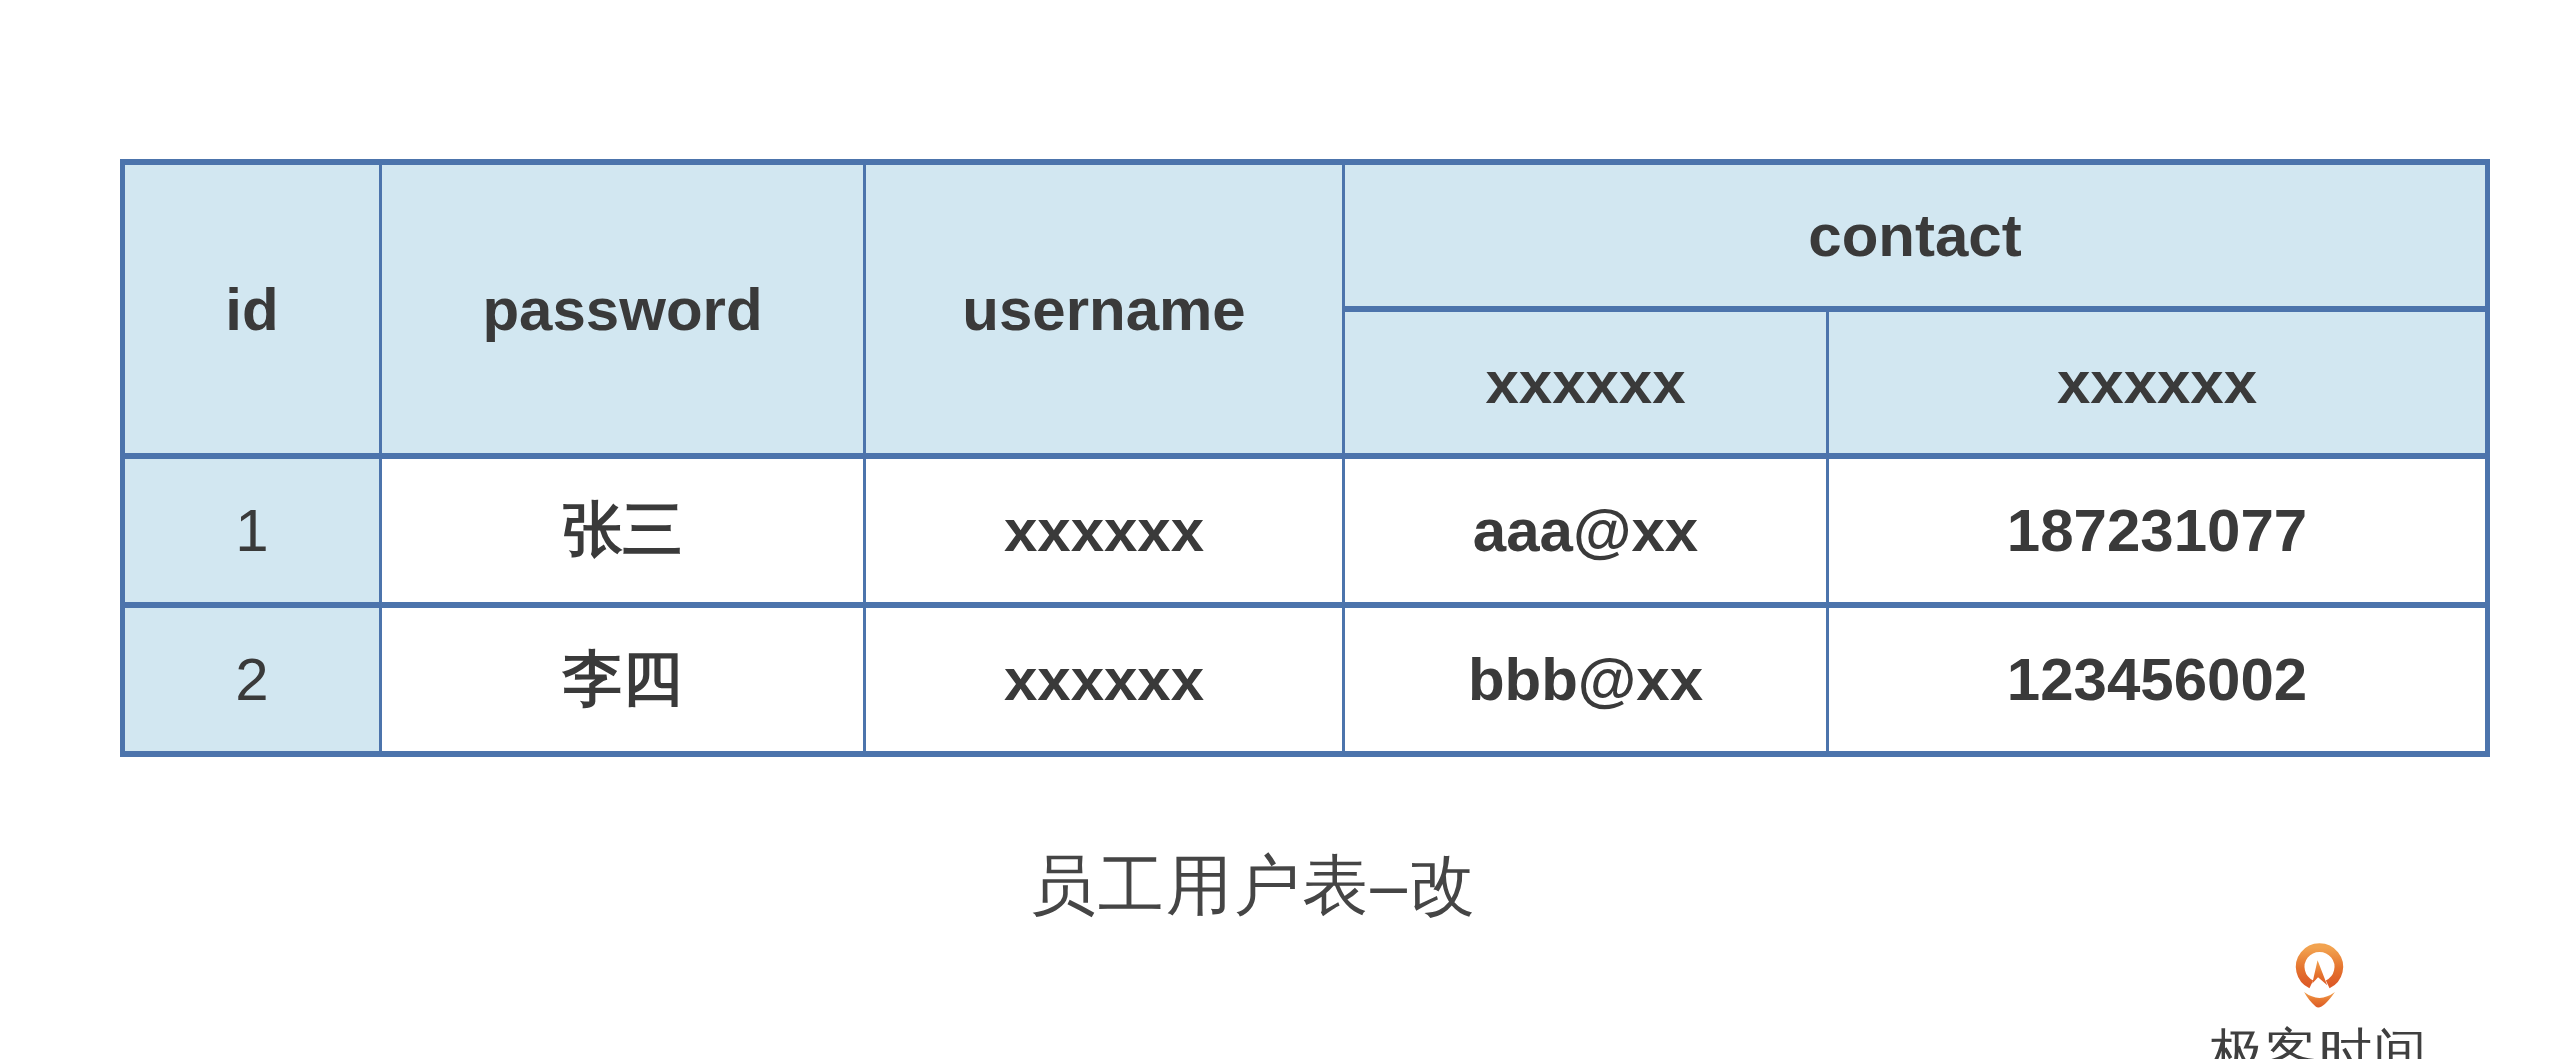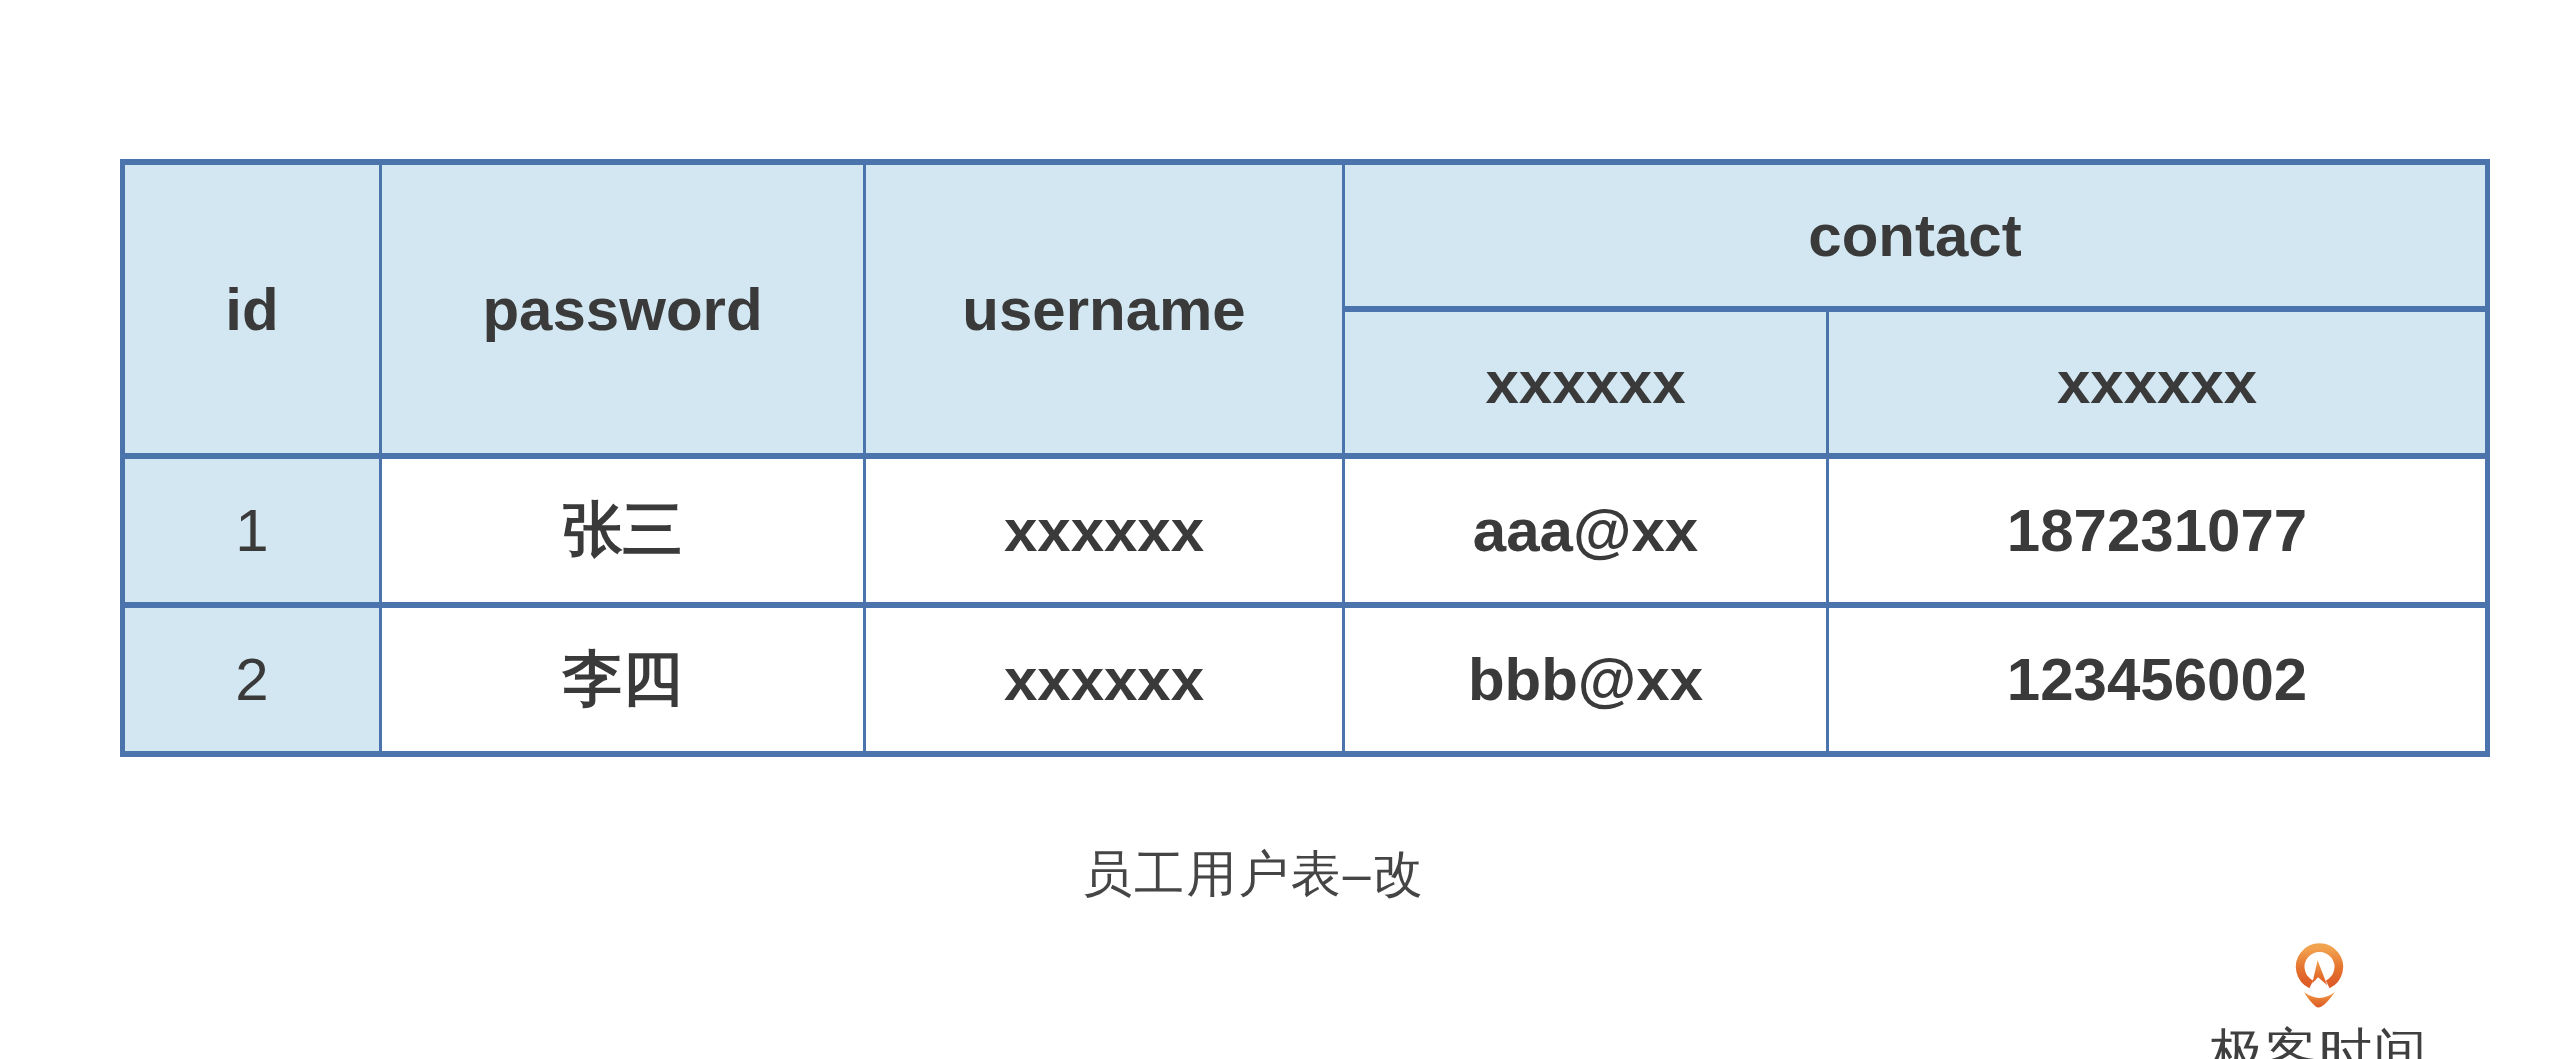--- a/index.html
+++ b/index.html
@@ -56,21 +56,21 @@
   }
   tr.hdr-row{height:147px;}
   tr.data-row{height:149px;}
 
   
   .caption{
     position:absolute;
     left:120px;top:841px;
     width:2267px;
     text-align:center;
-    font-size:50px;
+    font-size:66px;
     font-weight:500;
     color:var(--caption-color);
     letter-spacing:2.1px;
   }
 
   
   .brand{
     position:absolute;
     left:2210px;top:939px;
     display:flex;

